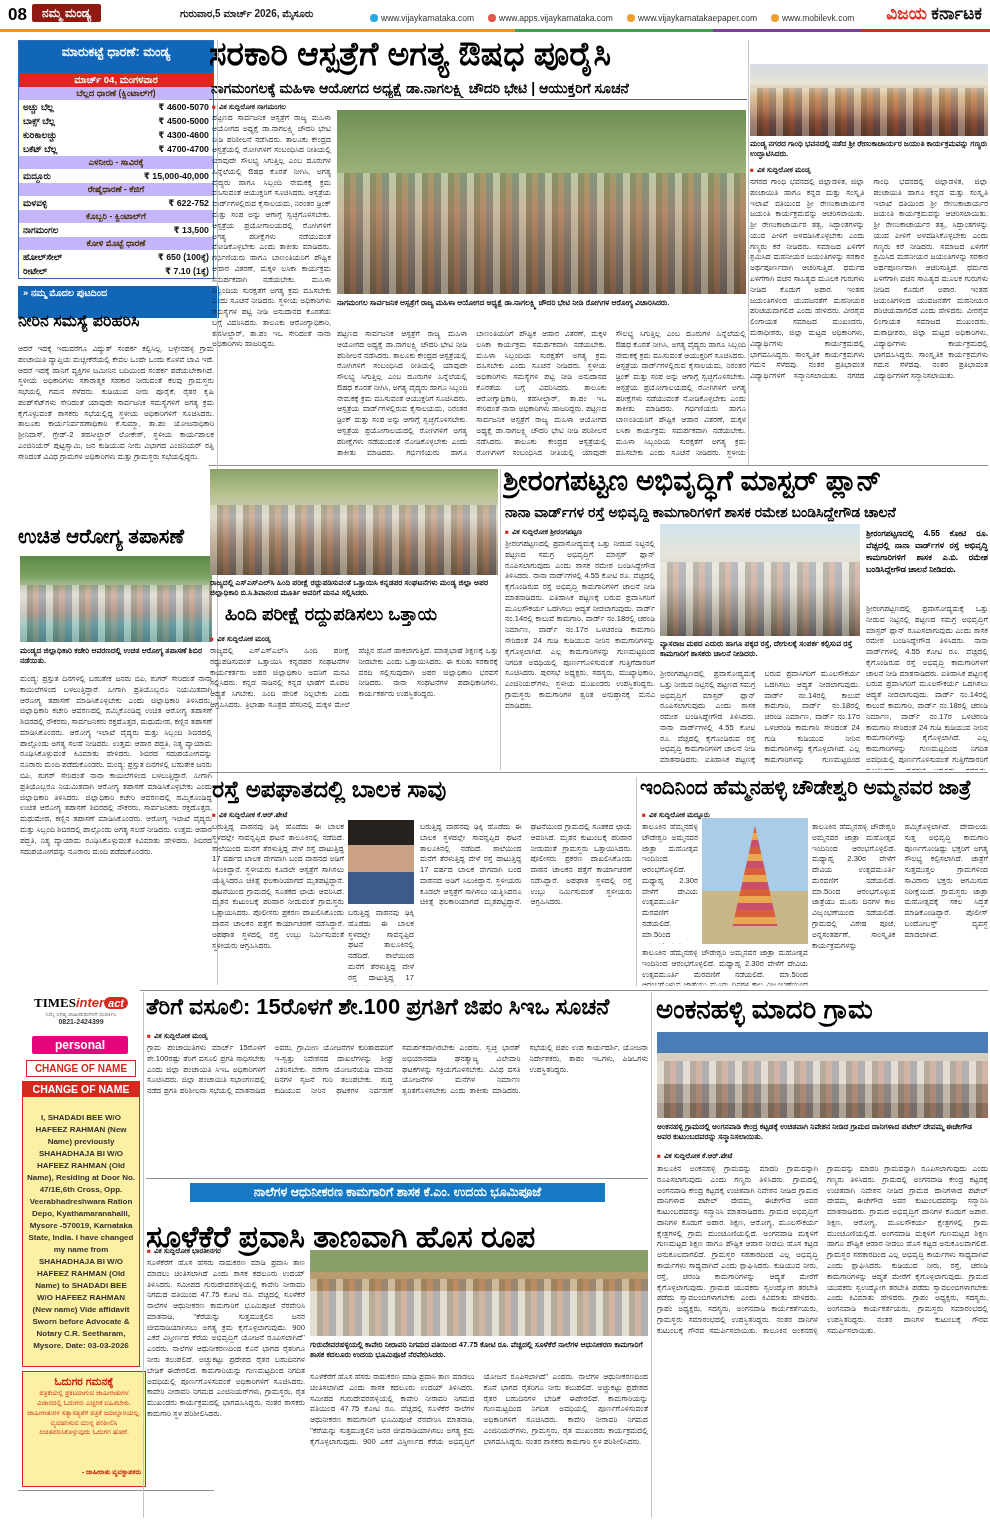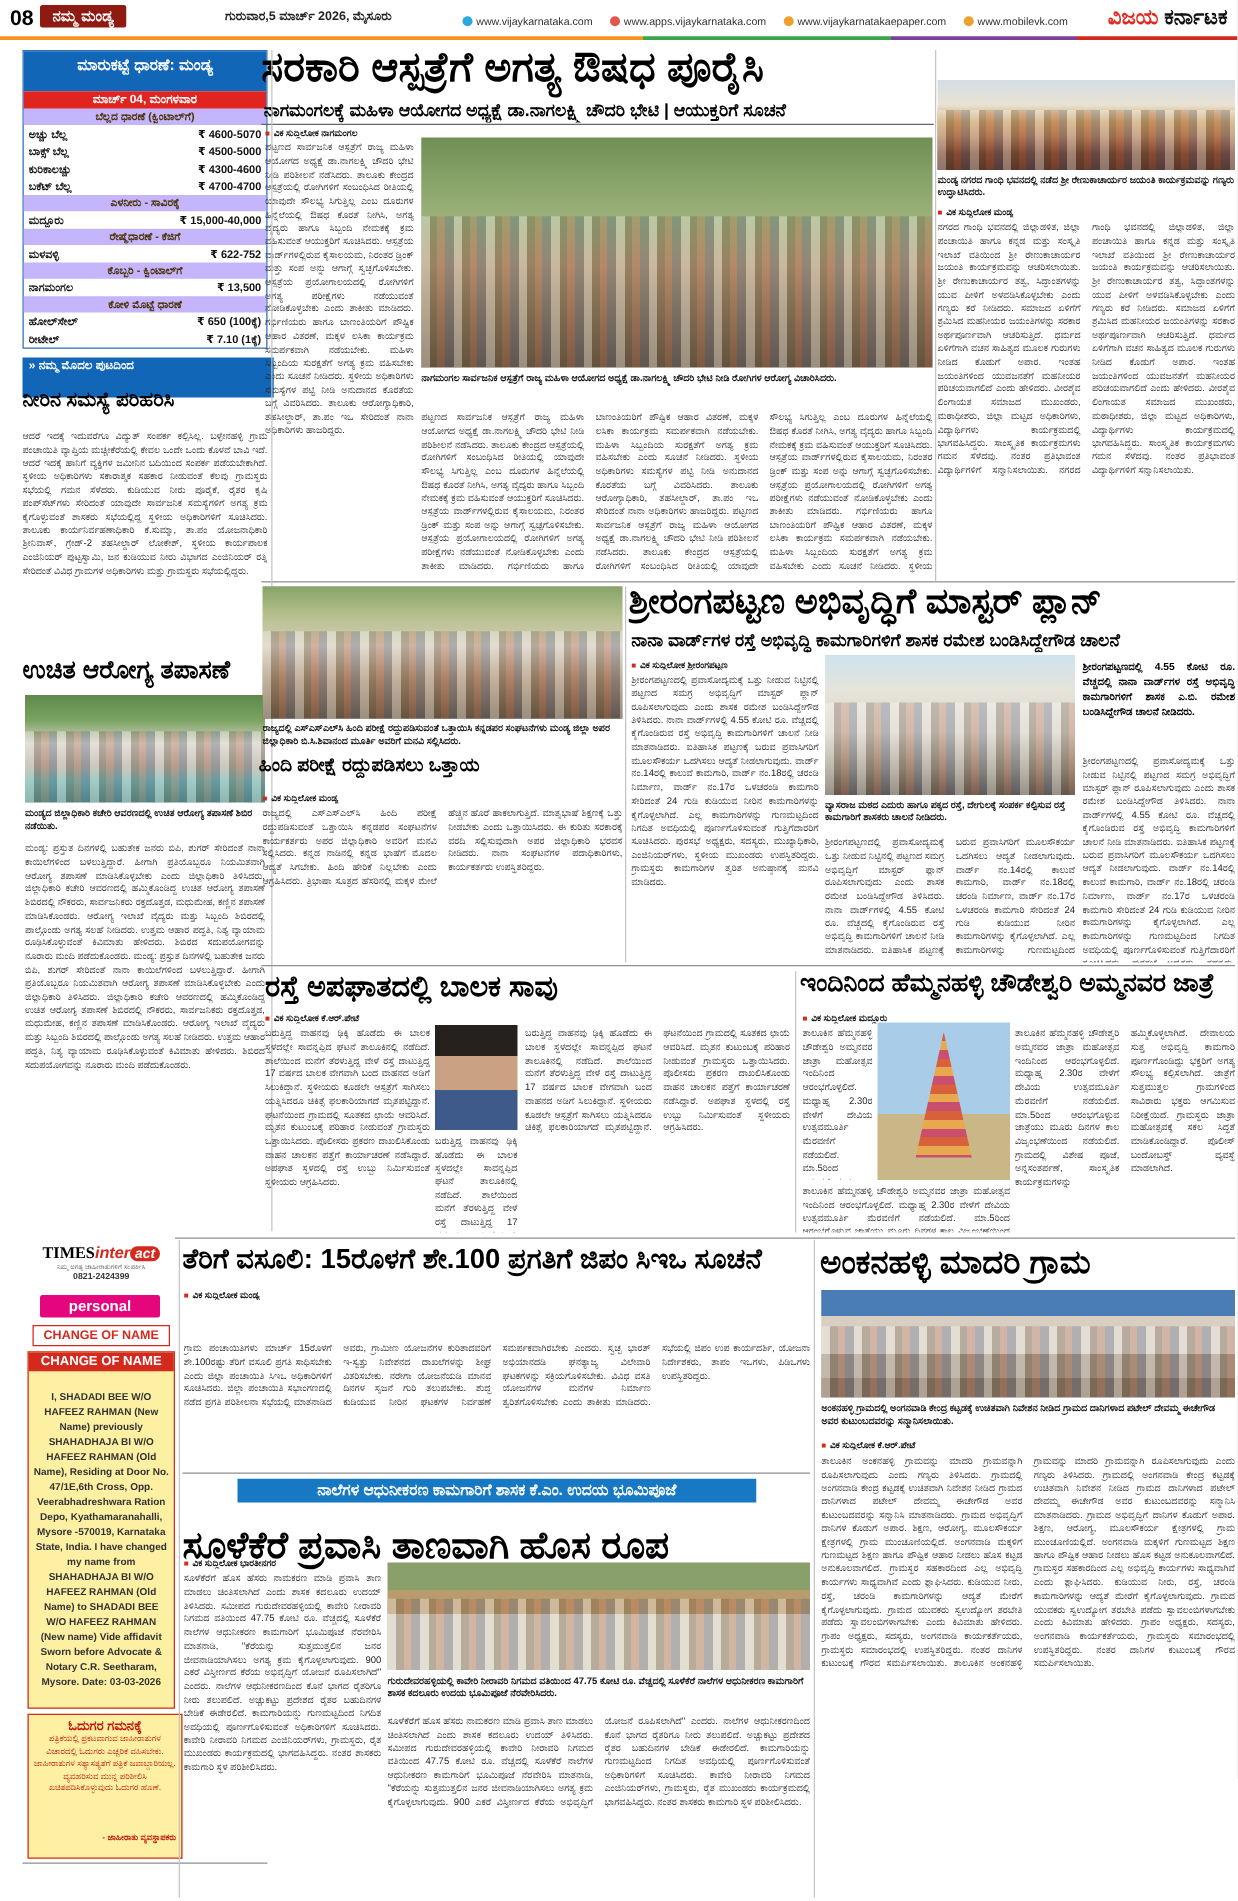--- a/index.html
+++ b/index.html
@@ -4,21 +4,21 @@
 <style>
   html,body{margin:0;padding:0;background:#e8e8e8;}
   #page{position:relative;width:990px;height:1521px;background:#ffffff;margin:0 auto;overflow:hidden;
         font-family:"Liberation Sans","DejaVu Sans",sans-serif;color:#1a1a1a;}
   .abs{position:absolute;}
   .hl{font-weight:bold;color:#000;line-height:1.08;overflow:hidden;}
   .sub{font-weight:bold;color:#000;overflow:hidden;}
   .bt{font-size:7.6px;line-height:1.42;text-align:justify;color:#242424;overflow:hidden;}
   .cols2{column-count:2;column-gap:9px;}
   .cols3{column-count:3;column-gap:9px;}
-  .cols4{column-count:4;column-gap:9px;margin-top:31px;}
+  .cols4{column-count:4;column-gap:9px;}
   .cap{font-size:7.6px;line-height:1.35;font-weight:bold;color:#111;overflow:hidden;}
   .byline{font-size:7.2px;font-weight:bold;color:#111;white-space:nowrap;overflow:hidden;}
   .byline .bullet{color:#d42a1e;margin-right:3px;font-size:6.5px;}
   .vr{position:absolute;width:1px;background:#c4c4c4;}
   .hr{position:absolute;height:1px;background:#8f8f8f;}
   
   .hdr-num{font-size:17px;font-weight:bold;color:#000;}
   .hdr-ed{background:#8e1a12;color:#fff;font-weight:bold;font-size:12px;padding:2px 10px;border-radius:2px;}
   .hdr-date{font-size:10px;font-weight:bold;color:#222;}
   .hdr-url{font-size:8.5px;color:#333;display:inline-flex;align-items:center;margin-right:14px;}
@@ -189,21 +189,21 @@
     <span class="bullet">■</span><span>ವಿಕ ಸುದ್ದಿಲೋಕ ಮಂಡ್ಯ</span>
   </div>
   <div class="abs bt cols2" style="left:750px;top:177px;width:238px;height:288px;">ನಗರದ ಗಾಂಧಿ ಭವನದಲ್ಲಿ ಜಿಲ್ಲಾಡಳಿತ, ಜಿಲ್ಲಾ ಪಂಚಾಯಿತಿ ಹಾಗೂ ಕನ್ನಡ ಮತ್ತು ಸಂಸ್ಕೃತಿ ಇಲಾಖೆ ವತಿಯಿಂದ ಶ್ರೀ ರೇಣುಕಾಚಾರ್ಯರ ಜಯಂತಿ ಕಾರ್ಯಕ್ರಮವನ್ನು ಆಚರಿಸಲಾಯಿತು. ಶ್ರೀ ರೇಣುಕಾಚಾರ್ಯರ ತತ್ವ, ಸಿದ್ಧಾಂತಗಳನ್ನು ಯುವ ಪೀಳಿಗೆ ಅಳವಡಿಸಿಕೊಳ್ಳಬೇಕು ಎಂದು ಗಣ್ಯರು ಕರೆ ನೀಡಿದರು. ಸಮಾಜದ ಏಳಿಗೆಗೆ ಶ್ರಮಿಸಿದ ಮಹನೀಯರ ಜಯಂತಿಗಳನ್ನು ಸರಕಾರ ಅರ್ಥಪೂರ್ಣವಾಗಿ ಆಚರಿಸುತ್ತಿದೆ. ಧರ್ಮದ ಏಳಿಗೆಗಾಗಿ ವಚನ ಸಾಹಿತ್ಯದ ಮೂಲಕ ಗುರುಗಳು ನೀಡಿದ ಕೊಡುಗೆ ಅಪಾರ. ಇಂತಹ ಜಯಂತಿಗಳಿಂದ ಯುವಜನತೆಗೆ ಮಹನೀಯರ ಪರಿಚಯವಾಗಲಿದೆ ಎಂದು ಹೇಳಿದರು. ವೀರಶೈವ ಲಿಂಗಾಯತ ಸಮಾಜದ ಮುಖಂಡರು, ಮಠಾಧೀಶರು, ಜಿಲ್ಲಾ ಮಟ್ಟದ ಅಧಿಕಾರಿಗಳು, ವಿದ್ಯಾರ್ಥಿಗಳು ಕಾರ್ಯಕ್ರಮದಲ್ಲಿ ಭಾಗವಹಿಸಿದ್ದರು. ಸಾಂಸ್ಕೃತಿಕ ಕಾರ್ಯಕ್ರಮಗಳು ಗಮನ ಸೆಳೆದವು. ನಂತರ ಪ್ರತಿಭಾವಂತ ವಿದ್ಯಾರ್ಥಿಗಳಿಗೆ ಸನ್ಮಾನಿಸಲಾಯಿತು. ನಗರದ ಗಾಂಧಿ ಭವನದಲ್ಲಿ ಜಿಲ್ಲಾಡಳಿತ, ಜಿಲ್ಲಾ ಪಂಚಾಯಿತಿ ಹಾಗೂ ಕನ್ನಡ ಮತ್ತು ಸಂಸ್ಕೃತಿ ಇಲಾಖೆ ವತಿಯಿಂದ ಶ್ರೀ ರೇಣುಕಾಚಾರ್ಯರ ಜಯಂತಿ ಕಾರ್ಯಕ್ರಮವನ್ನು ಆಚರಿಸಲಾಯಿತು. ಶ್ರೀ ರೇಣುಕಾಚಾರ್ಯರ ತತ್ವ, ಸಿದ್ಧಾಂತಗಳನ್ನು ಯುವ ಪೀಳಿಗೆ ಅಳವಡಿಸಿಕೊಳ್ಳಬೇಕು ಎಂದು ಗಣ್ಯರು ಕರೆ ನೀಡಿದರು. ಸಮಾಜದ ಏಳಿಗೆಗೆ ಶ್ರಮಿಸಿದ ಮಹನೀಯರ ಜಯಂತಿಗಳನ್ನು ಸರಕಾರ ಅರ್ಥಪೂರ್ಣವಾಗಿ ಆಚರಿಸುತ್ತಿದೆ. ಧರ್ಮದ ಏಳಿಗೆಗಾಗಿ ವಚನ ಸಾಹಿತ್ಯದ ಮೂಲಕ ಗುರುಗಳು ನೀಡಿದ ಕೊಡುಗೆ ಅಪಾರ. ಇಂತಹ ಜಯಂತಿಗಳಿಂದ ಯುವಜನತೆಗೆ ಮಹನೀಯರ ಪರಿಚಯವಾಗಲಿದೆ ಎಂದು ಹೇಳಿದರು. ವೀರಶೈವ ಲಿಂಗಾಯತ ಸಮಾಜದ ಮುಖಂಡರು, ಮಠಾಧೀಶರು, ಜಿಲ್ಲಾ ಮಟ್ಟದ ಅಧಿಕಾರಿಗಳು, ವಿದ್ಯಾರ್ಥಿಗಳು ಕಾರ್ಯಕ್ರಮದಲ್ಲಿ ಭಾಗವಹಿಸಿದ್ದರು. ಸಾಂಸ್ಕೃತಿಕ ಕಾರ್ಯಕ್ರಮಗಳು ಗಮನ ಸೆಳೆದವು. ನಂತರ ಪ್ರತಿಭಾವಂತ ವಿದ್ಯಾರ್ಥಿಗಳಿಗೆ ಸನ್ಮಾನಿಸಲಾಯಿತು.</div>
 
   <div class="hr" style="left:209px;top:465px;width:779px;"></div>
   <div class="vr" style="left:218px;top:40px;height:945px;left:217px;"></div>
   <div class="vr" style="left:748px;top:40px;height:425px;"></div>
 
   <div class="ph ph-hindi crowd" style="left:210px;top:469px;width:288px;height:106px;"></div>
   <div class="abs cap" style="left:210px;top:578px;width:288px;height:25px;">ರಾಜ್ಯದಲ್ಲಿ ಎಸ್‌ಎಸ್‌ಎಲ್‌ಸಿ ಹಿಂದಿ ಪರೀಕ್ಷೆ ರದ್ದುಪಡಿಸುವಂತೆ ಒತ್ತಾಯಿಸಿ ಕನ್ನಡಪರ ಸಂಘಟನೆಗಳು ಮಂಡ್ಯ ಜಿಲ್ಲಾ ಅಪರ ಜಿಲ್ಲಾಧಿಕಾರಿ ಬಿ.ಸಿ.ಶಿವಾನಂದ ಮೂರ್ತಿ ಅವರಿಗೆ ಮನವಿ ಸಲ್ಲಿಸಿದರು.</div>
-  <div class="abs hl" style="left:207px;top:605px;width:288px;height:26px;font-size:15px;">ಹಿಂದಿ ಪರೀಕ್ಷೆ ರದ್ದುಪಡಿಸಲು ಒತ್ತಾಯ</div>
+  <div class="abs hl" style="left:225px;top:605px;width:288px;height:26px;font-size:18px;">ಹಿಂದಿ ಪರೀಕ್ಷೆ ರದ್ದುಪಡಿಸಲು ಒತ್ತಾಯ</div>
   <div class="abs byline" style="left:210px;top:634px;width:150px;">
     <span class="bullet">■</span><span>ವಿಕ ಸುದ್ದಿಲೋಕ ಮಂಡ್ಯ</span>
   </div>
   <div class="abs bt cols2" style="left:210px;top:646px;width:288px;height:124px;">ರಾಜ್ಯದಲ್ಲಿ ಎಸ್‌ಎಸ್‌ಎಲ್‌ಸಿ ಹಿಂದಿ ಪರೀಕ್ಷೆ ರದ್ದುಪಡಿಸುವಂತೆ ಒತ್ತಾಯಿಸಿ ಕನ್ನಡಪರ ಸಂಘಟನೆಗಳ ಕಾರ್ಯಕರ್ತರು ಅಪರ ಜಿಲ್ಲಾಧಿಕಾರಿ ಅವರಿಗೆ ಮನವಿ ಸಲ್ಲಿಸಿದರು. ಕನ್ನಡ ನಾಡಿನಲ್ಲಿ ಕನ್ನಡ ಭಾಷೆಗೆ ಮೊದಲ ಆದ್ಯತೆ ಸಿಗಬೇಕು. ಹಿಂದಿ ಹೇರಿಕೆ ನಿಲ್ಲಬೇಕು ಎಂದು ಆಗ್ರಹಿಸಿದರು. ತ್ರಿಭಾಷಾ ಸೂತ್ರದ ಹೆಸರಿನಲ್ಲಿ ಮಕ್ಕಳ ಮೇಲೆ ಹೆಚ್ಚಿನ ಹೊರೆ ಹಾಕಲಾಗುತ್ತಿದೆ. ಮಾತೃಭಾಷೆ ಶಿಕ್ಷಣಕ್ಕೆ ಒತ್ತು ನೀಡಬೇಕು ಎಂದು ಒತ್ತಾಯಿಸಿದರು. ಈ ಕುರಿತು ಸರಕಾರಕ್ಕೆ ವರದಿ ಸಲ್ಲಿಸುವುದಾಗಿ ಅಪರ ಜಿಲ್ಲಾಧಿಕಾರಿ ಭರವಸೆ ನೀಡಿದರು. ನಾನಾ ಸಂಘಟನೆಗಳ ಪದಾಧಿಕಾರಿಗಳು, ಕಾರ್ಯಕರ್ತರು ಉಪಸ್ಥಿತರಿದ್ದರು.</div>
 
   <div class="abs hl" style="left:503px;top:466px;width:487px;height:36px;font-size:28px;">ಶ್ರೀರಂಗಪಟ್ಟಣ ಅಭಿವೃದ್ಧಿಗೆ ಮಾಸ್ಟರ್ ಪ್ಲಾನ್</div>
   <div class="abs sub" style="left:505px;top:504px;width:485px;height:18px;font-size:14px;">ನಾನಾ ವಾರ್ಡ್‌ಗಳ ರಸ್ತೆ ಅಭಿವೃದ್ಧಿ ಕಾಮಗಾರಿಗಳಿಗೆ ಶಾಸಕ ರಮೇಶ ಬಂಡಿಸಿದ್ದೇಗೌಡ ಚಾಲನೆ</div>
   <div class="abs byline" style="left:505px;top:527px;width:155px;">
     <span class="bullet">■</span><span>ವಿಕ ಸುದ್ದಿಲೋಕ ಶ್ರೀರಂಗಪಟ್ಟಣ</span>
   </div>

